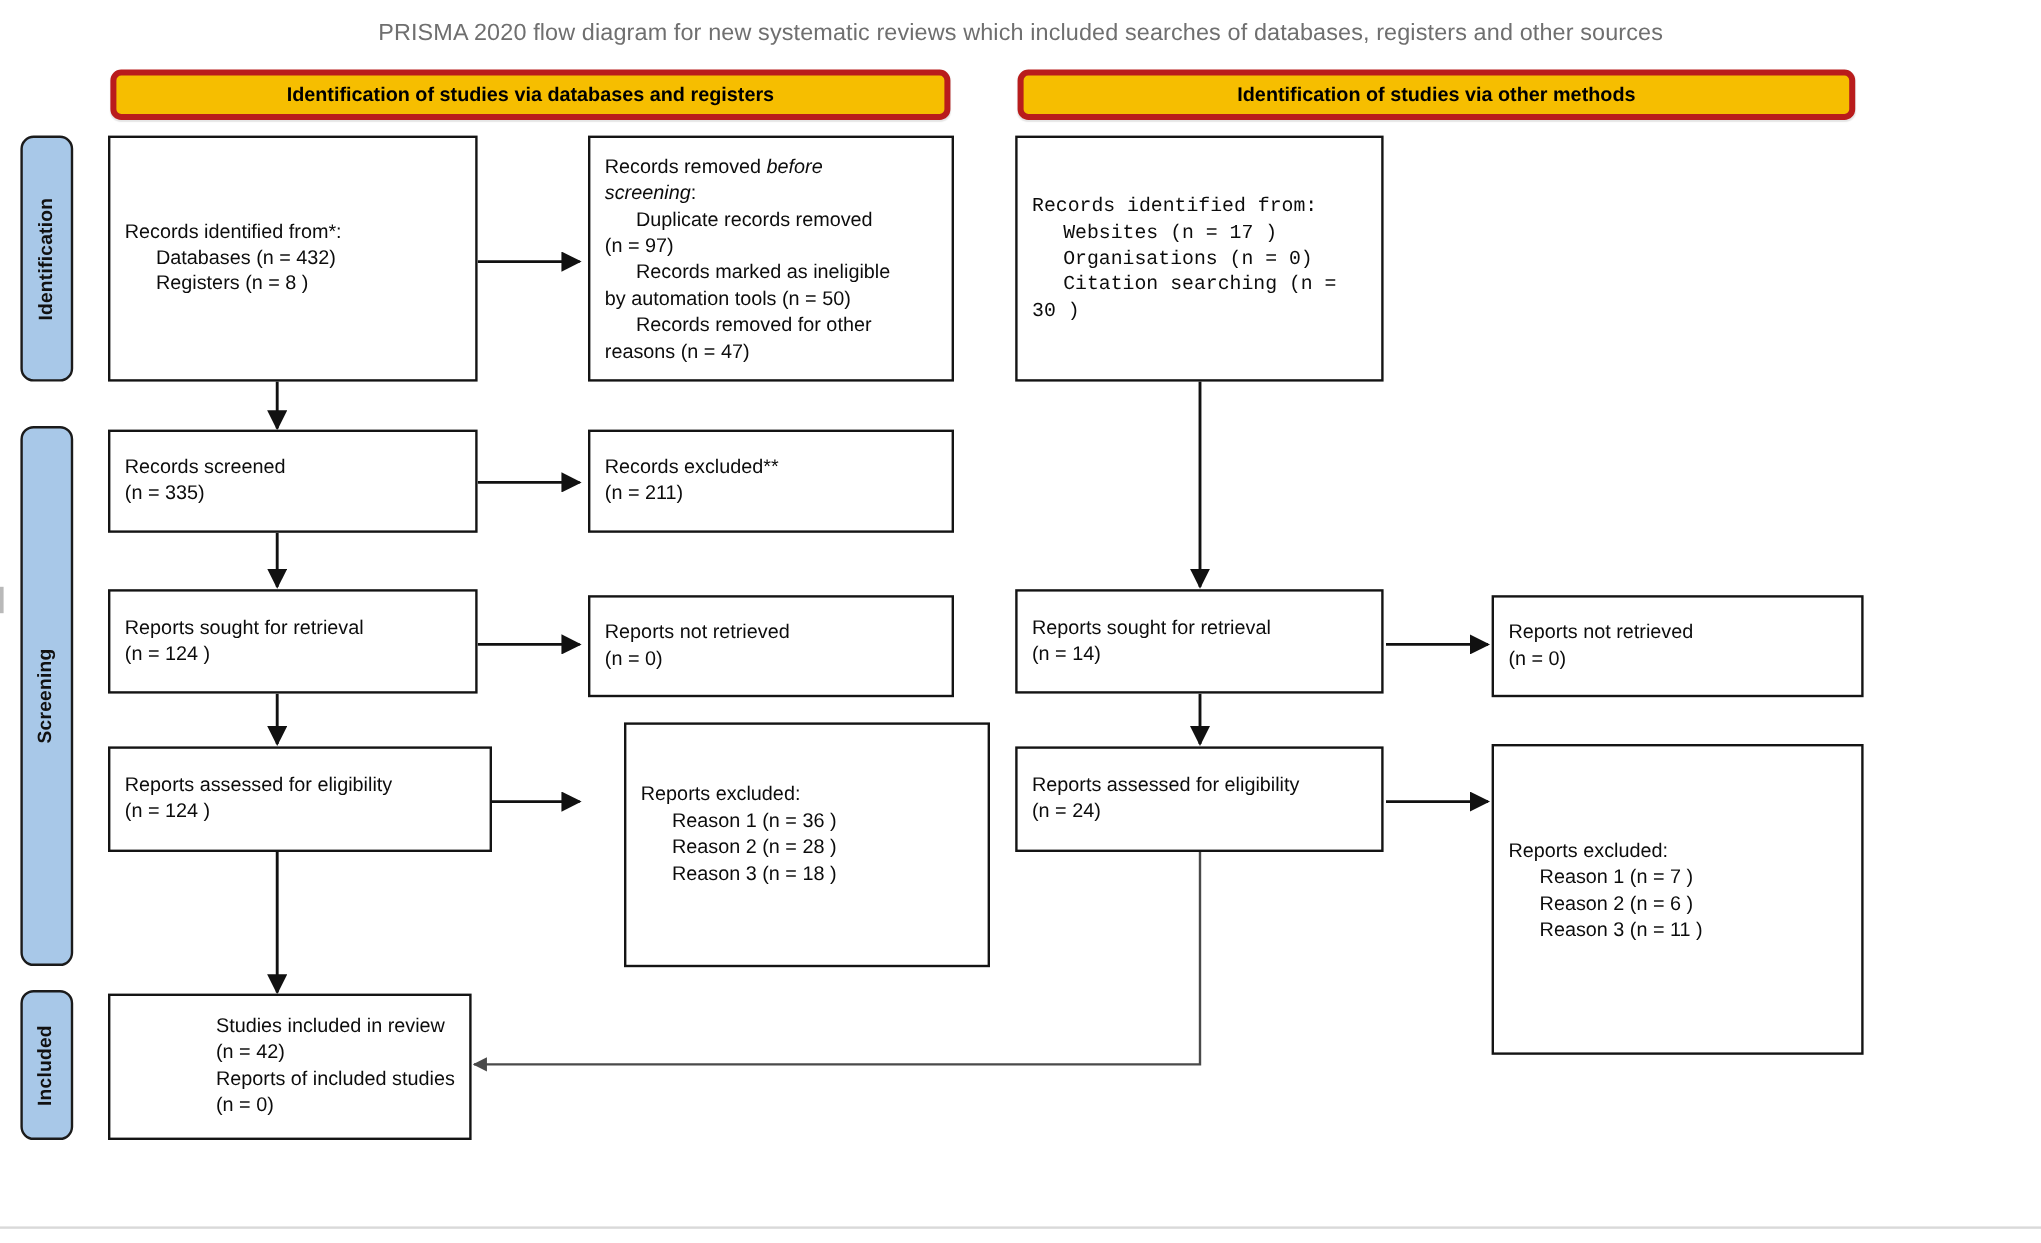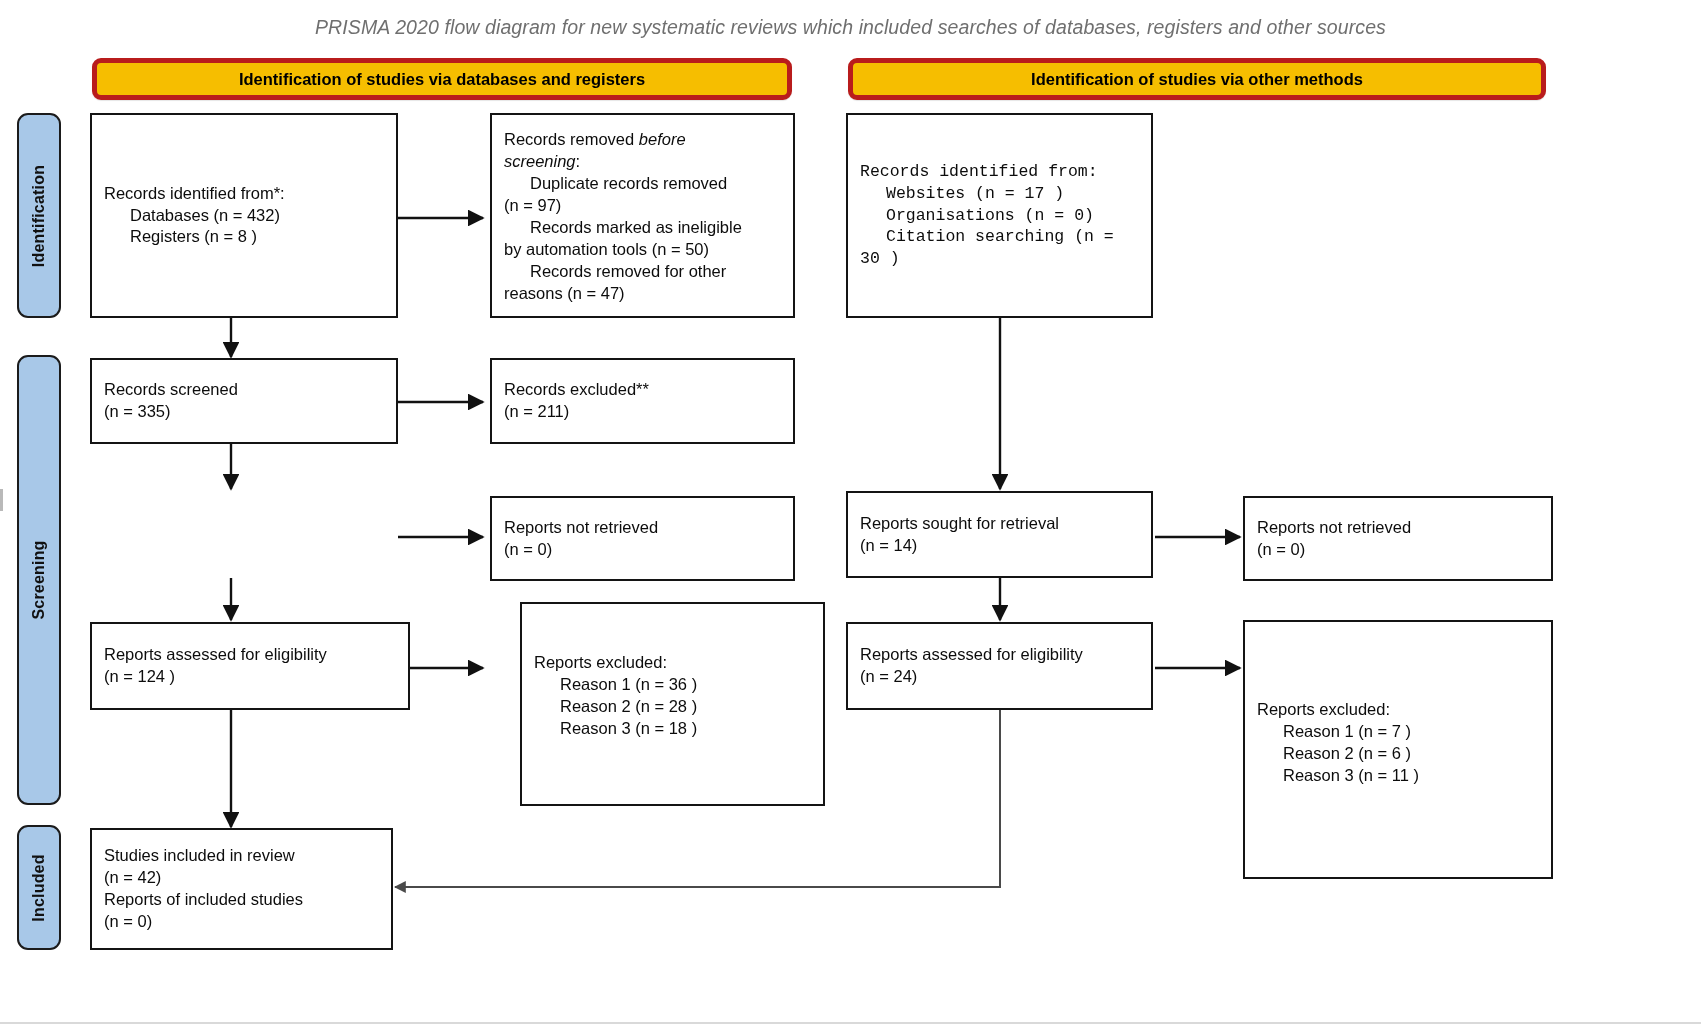--- a/index.html
+++ b/index.html
@@ -20,21 +20,20 @@
   
   .diagram-title {
     position: absolute;
     left: 0; top: 16px;
     width: 1701px;
     text-align: center;
     font-size: 19.5px;
     color: #6f6f6f;
     letter-spacing: 0.1px;
     white-space: nowrap;
-    font-style: italic;
   }
 
   
   .col-header {
     position: absolute;
     background: #F6BE00;
     border: 5px solid #b91c1c;
     border-radius: 9px;
     color: #000;
     font-weight: bold;
@@ -184,39 +183,43 @@
   <div class="node" style="left:90px; top:358px; width:308px; height:86px;">
     <div class="txt"><span>Records screened</span>
 <span>(n = 335)</span></div>
   </div>
 
   <div class="node" style="left:490px; top:358px; width:305px; height:86px;">
     <div class="txt"><span>Records excluded**</span>
 <span>(n = 211)</span></div>
   </div>
 
+  <div class="node" style="left:90px; top:491px; width:308px; height:87px;">
+    <div class="txt"><span>Reports sought for retrieval</span>
+<span>(n = 124 )</span></div>
+  </div>
 
   <div class="node" style="left:490px; top:496px; width:305px; height:85px;">
     <div class="txt"><span>Reports not retrieved</span>
 <span>(n = 0)</span></div>
   </div>
 
   <div class="node" style="left:90px; top:622px; width:320px; height:88px;">
     <div class="txt"><span>Reports assessed for eligibility</span>
 <span>(n = 124 )</span></div>
   </div>
 
   <div class="node" style="left:490px; top:602px; width:305px; height:204px; align-items:flex-start; padding-top:48px;margin-left:30px;">
     <div class="txt"><span>Reports excluded:</span>
 <span class="ind"></span><span>Reason 1 (n = 36 )</span>
 <span class="ind"></span><span>Reason 2 (n = 28 )</span>
 <span class="ind"></span><span>Reason 3 (n = 18 )</span></div>
   </div>
 
-  <div class="node" style="left:90px; top:828px; width:303px; height:122px;">
+  <div class="node" style="left:90px; top:828px; width:303px; height:122px;justify-content:flex-end;">
     <div class="txt"><span>Studies included in review</span>
 <span>(n = 42)</span>
 <span>Reports of included studies</span>
 <span>(n = 0)</span></div>
   </div>
 
   <div class="node" style="left:846px; top:113px; width:307px; height:205px;font-family:Liberation Mono, monospace;">
     <div class="txt"><span>Records identified from:</span>
 <span class="ind"></span><span>Websites (n = 17 )</span>
 <span class="ind"></span><span>Organisations (n = 0)</span>

